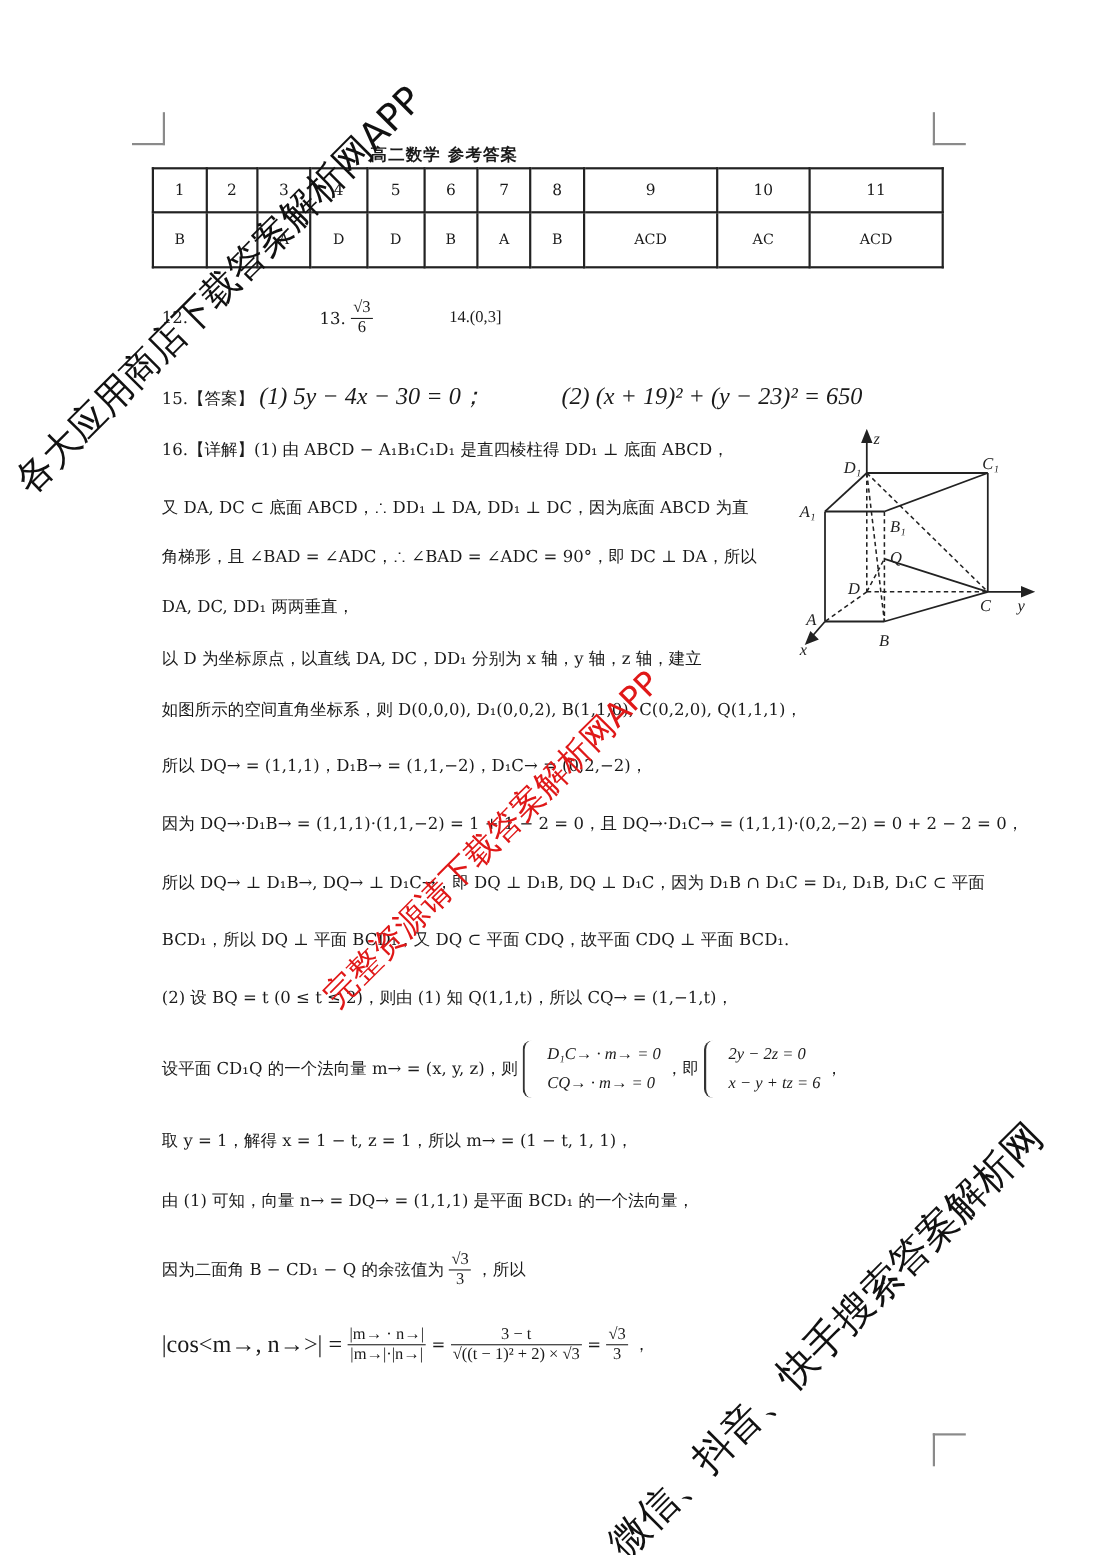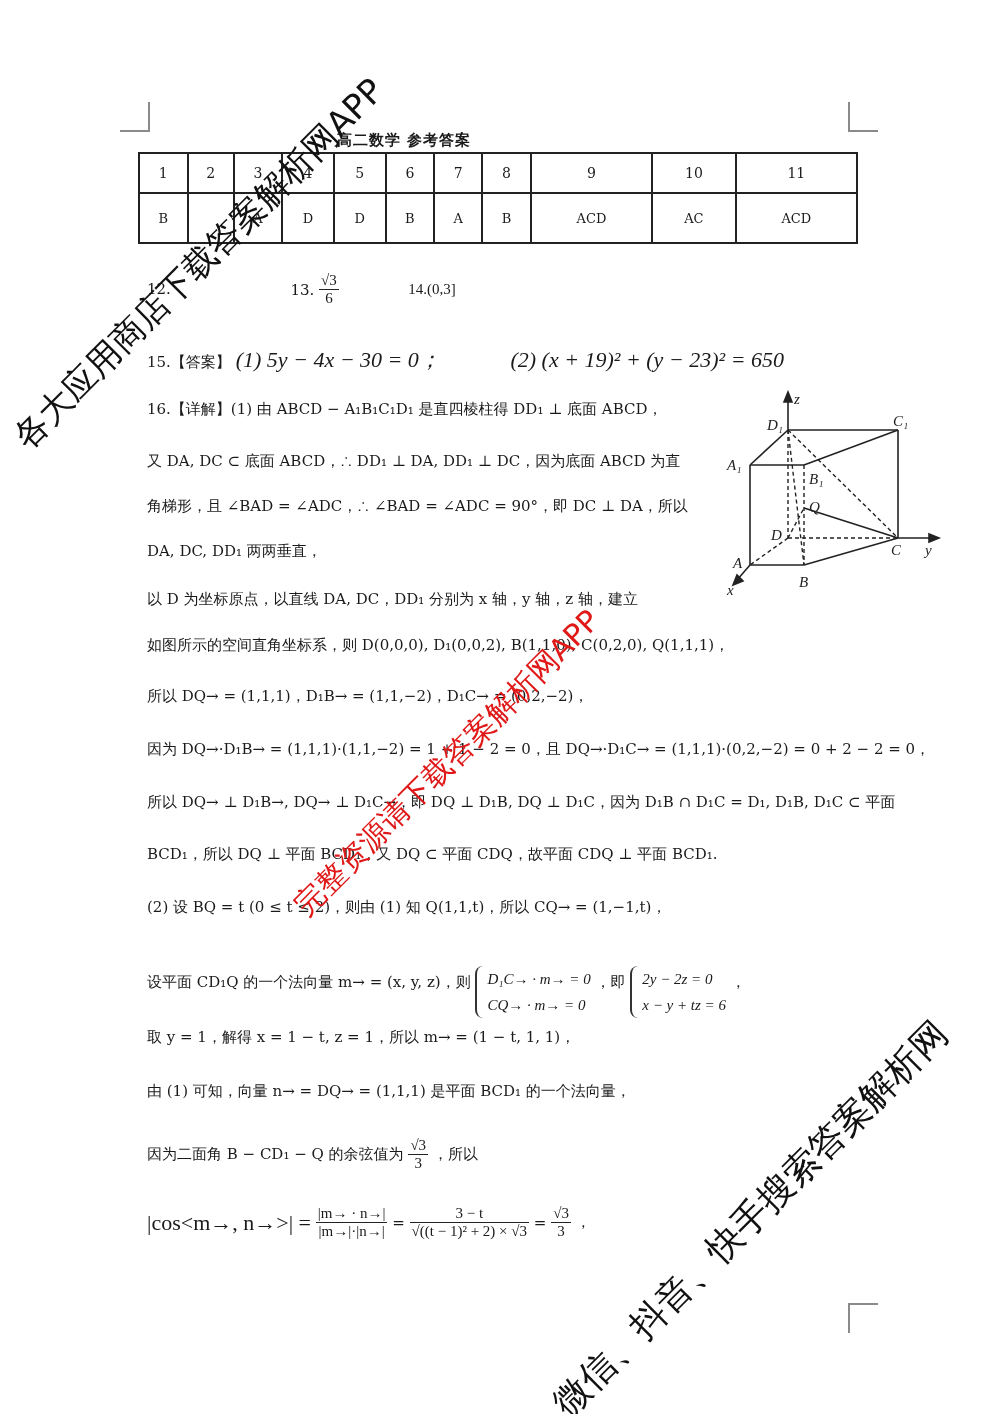--- a/index.html
+++ b/index.html
@@ -16,21 +16,21 @@
   table.answers { position:absolute; left:138px; top:152px; width:720px; border-collapse:collapse;
                   font-family:"DejaVu Serif", serif; font-size:14px; }
   table.answers td { border:2px solid #222; text-align:center; height:36px; }
   table.answers tr.ans td { height:46px; font-size:13px; }
 
   .line { position:absolute; left:147px; font-size:15px; white-space:nowrap; }
   .it { font-style:italic; font-family:"Liberation Serif", serif; font-size:22px; }
   .frac { display:inline-block; vertical-align:middle; text-align:center; font-family:"Liberation Serif", serif; }
   .frac .num { display:block; border-bottom:1px solid #222; padding:0 2px; }
   .frac .den { display:block; padding:0 2px; }
-  .sys { display:inline-block; vertical-align:middle; border-left:2px solid #333; border-radius:8px 0 0 8px; padding-left:10px; line-height:26px; font-family:"Liberation Serif", serif; font-style:italic;margin-top:20px; }
+  .sys { display:inline-block; vertical-align:middle; border-left:2px solid #333; border-radius:8px 0 0 8px; padding-left:20px; line-height:26px; font-family:"Liberation Serif", serif; font-style:italic; }
 
   .figure { position:absolute; left:715px; top:390px; width:240px; height:220px; }
 
   .wm { position:absolute; font-family:"DejaVu Sans", sans-serif; white-space:nowrap; transform-origin:left center; }
   .wm1 { left:20px; top:420px; font-size:34px; color:#111; transform:rotate(-45deg); }
   .wm2 { left:300px; top:890px; font-size:30px; color:#e01818; transform:rotate(-45deg); }
   .wm3 { left:560px; top:1385px; font-size:36px; color:#111; transform:rotate(-45deg); }
 </style>
 </head>
 <body>

